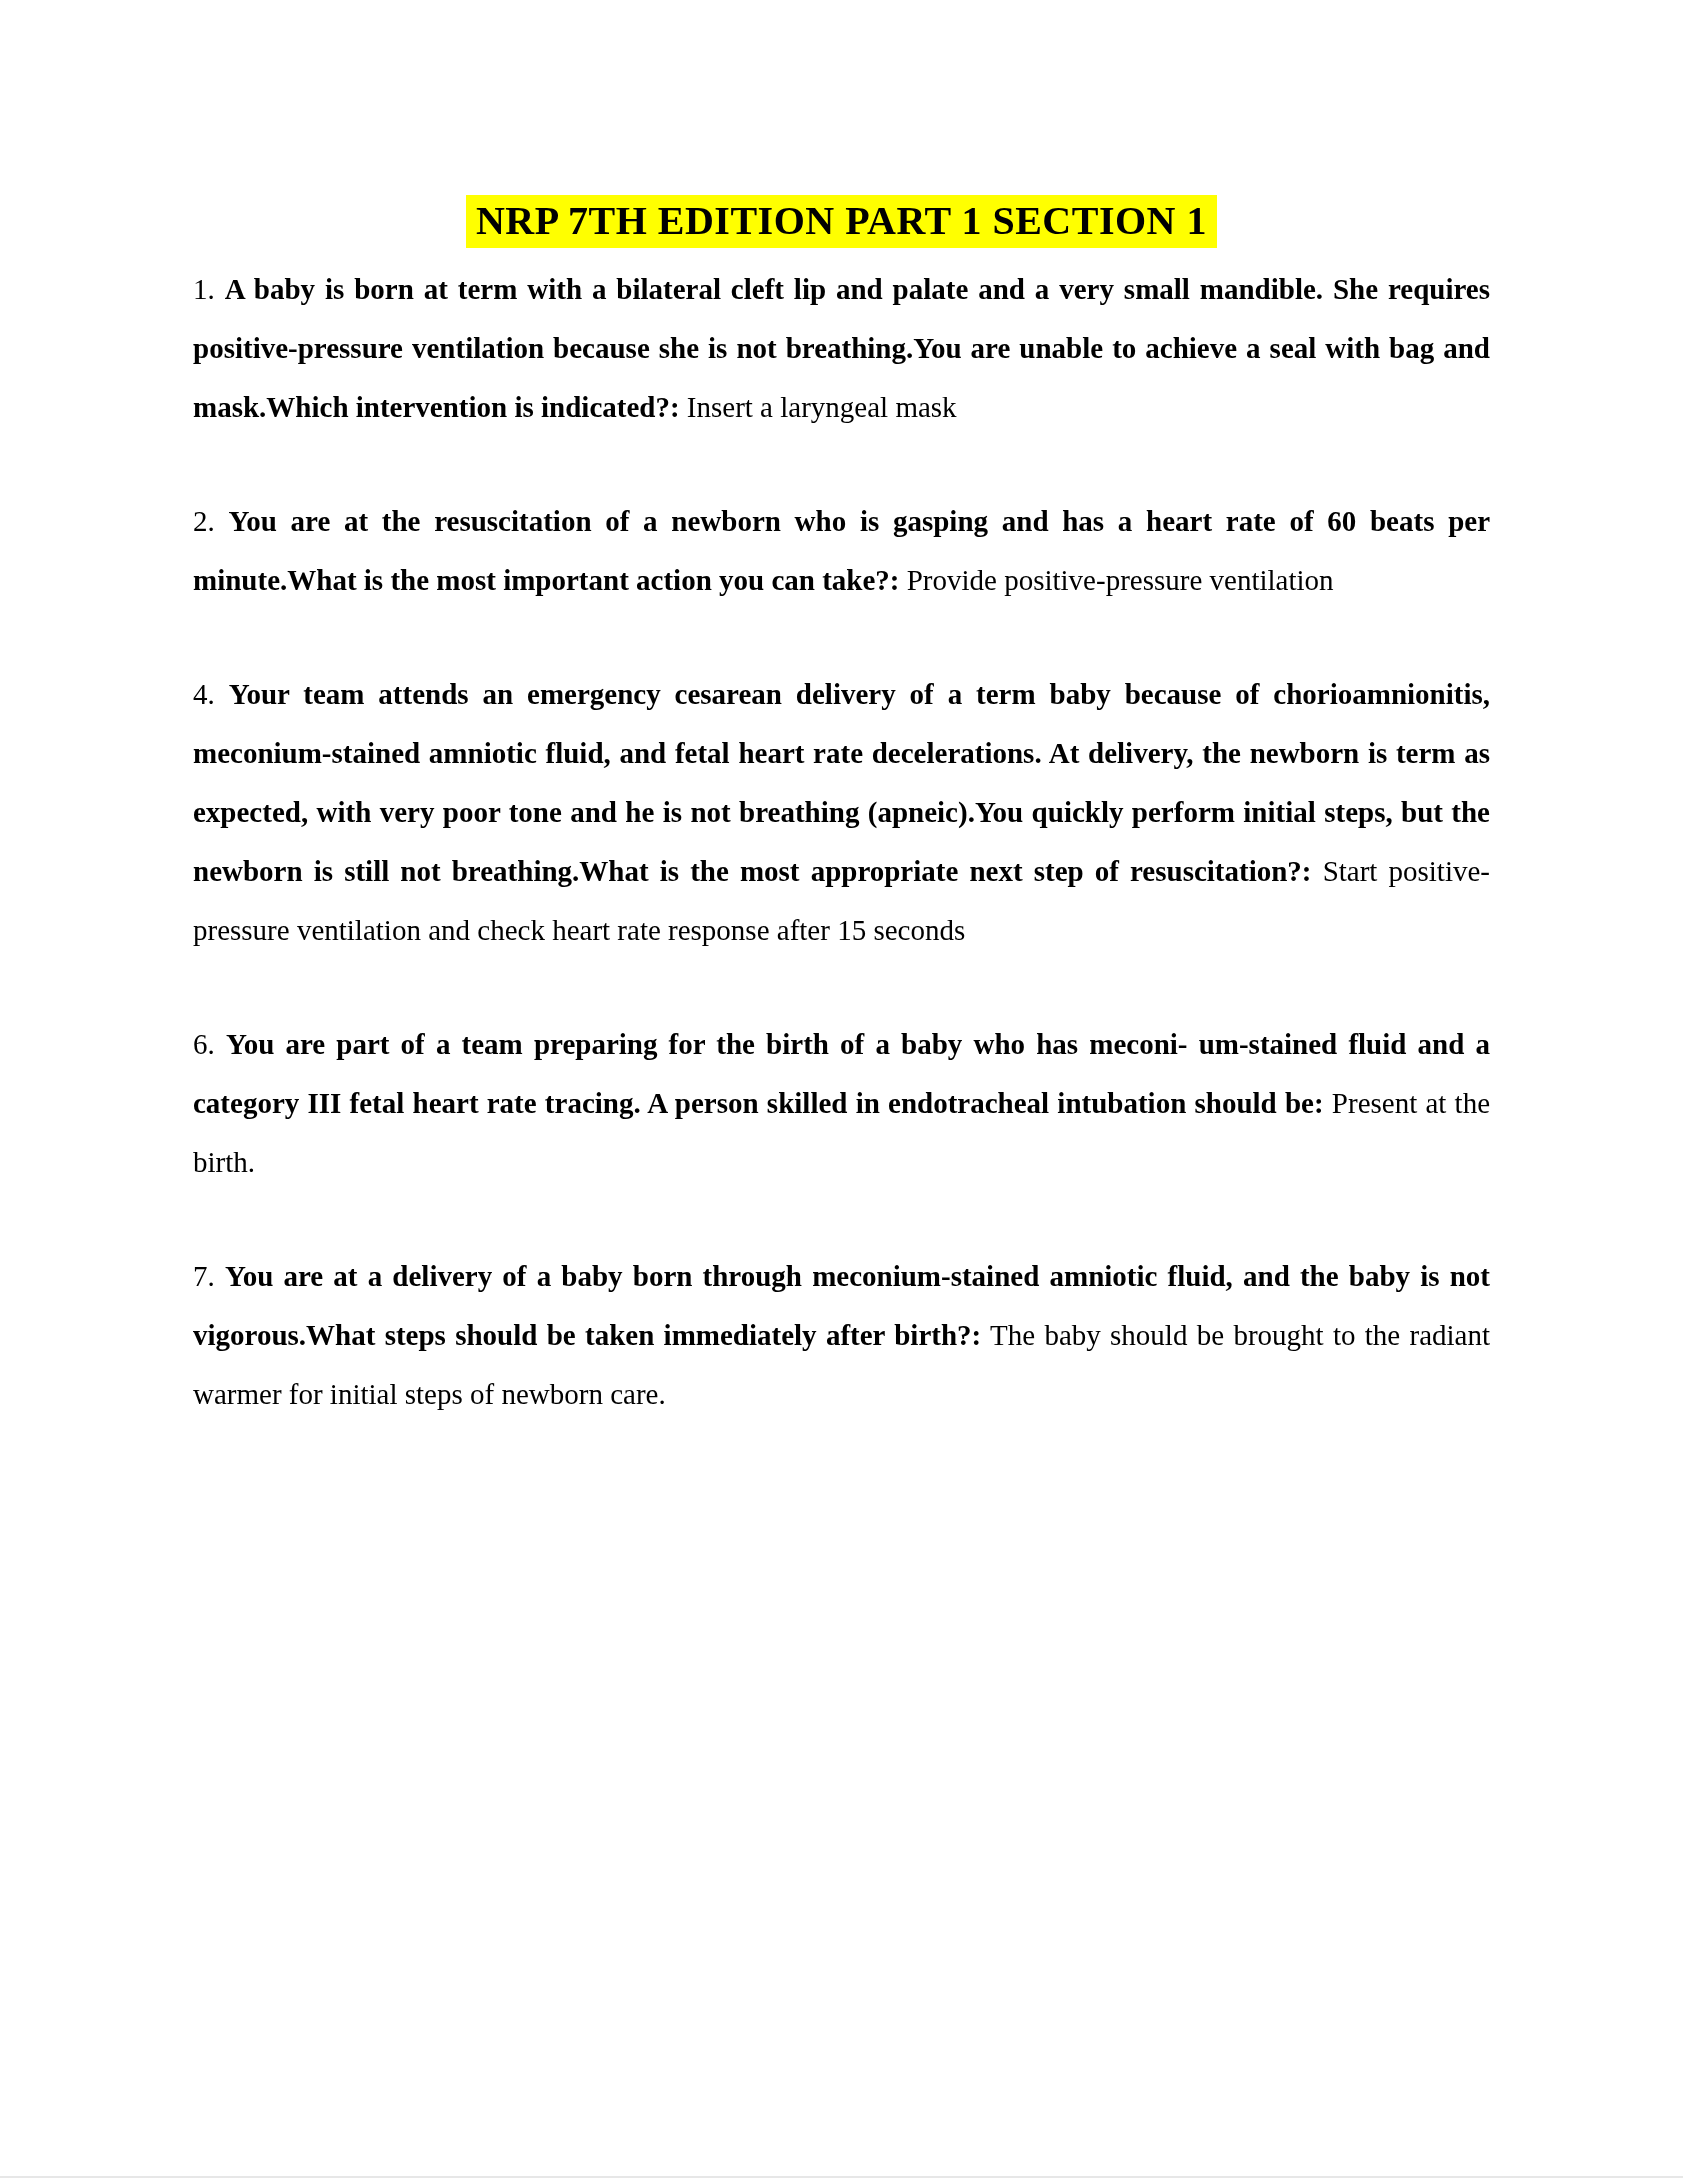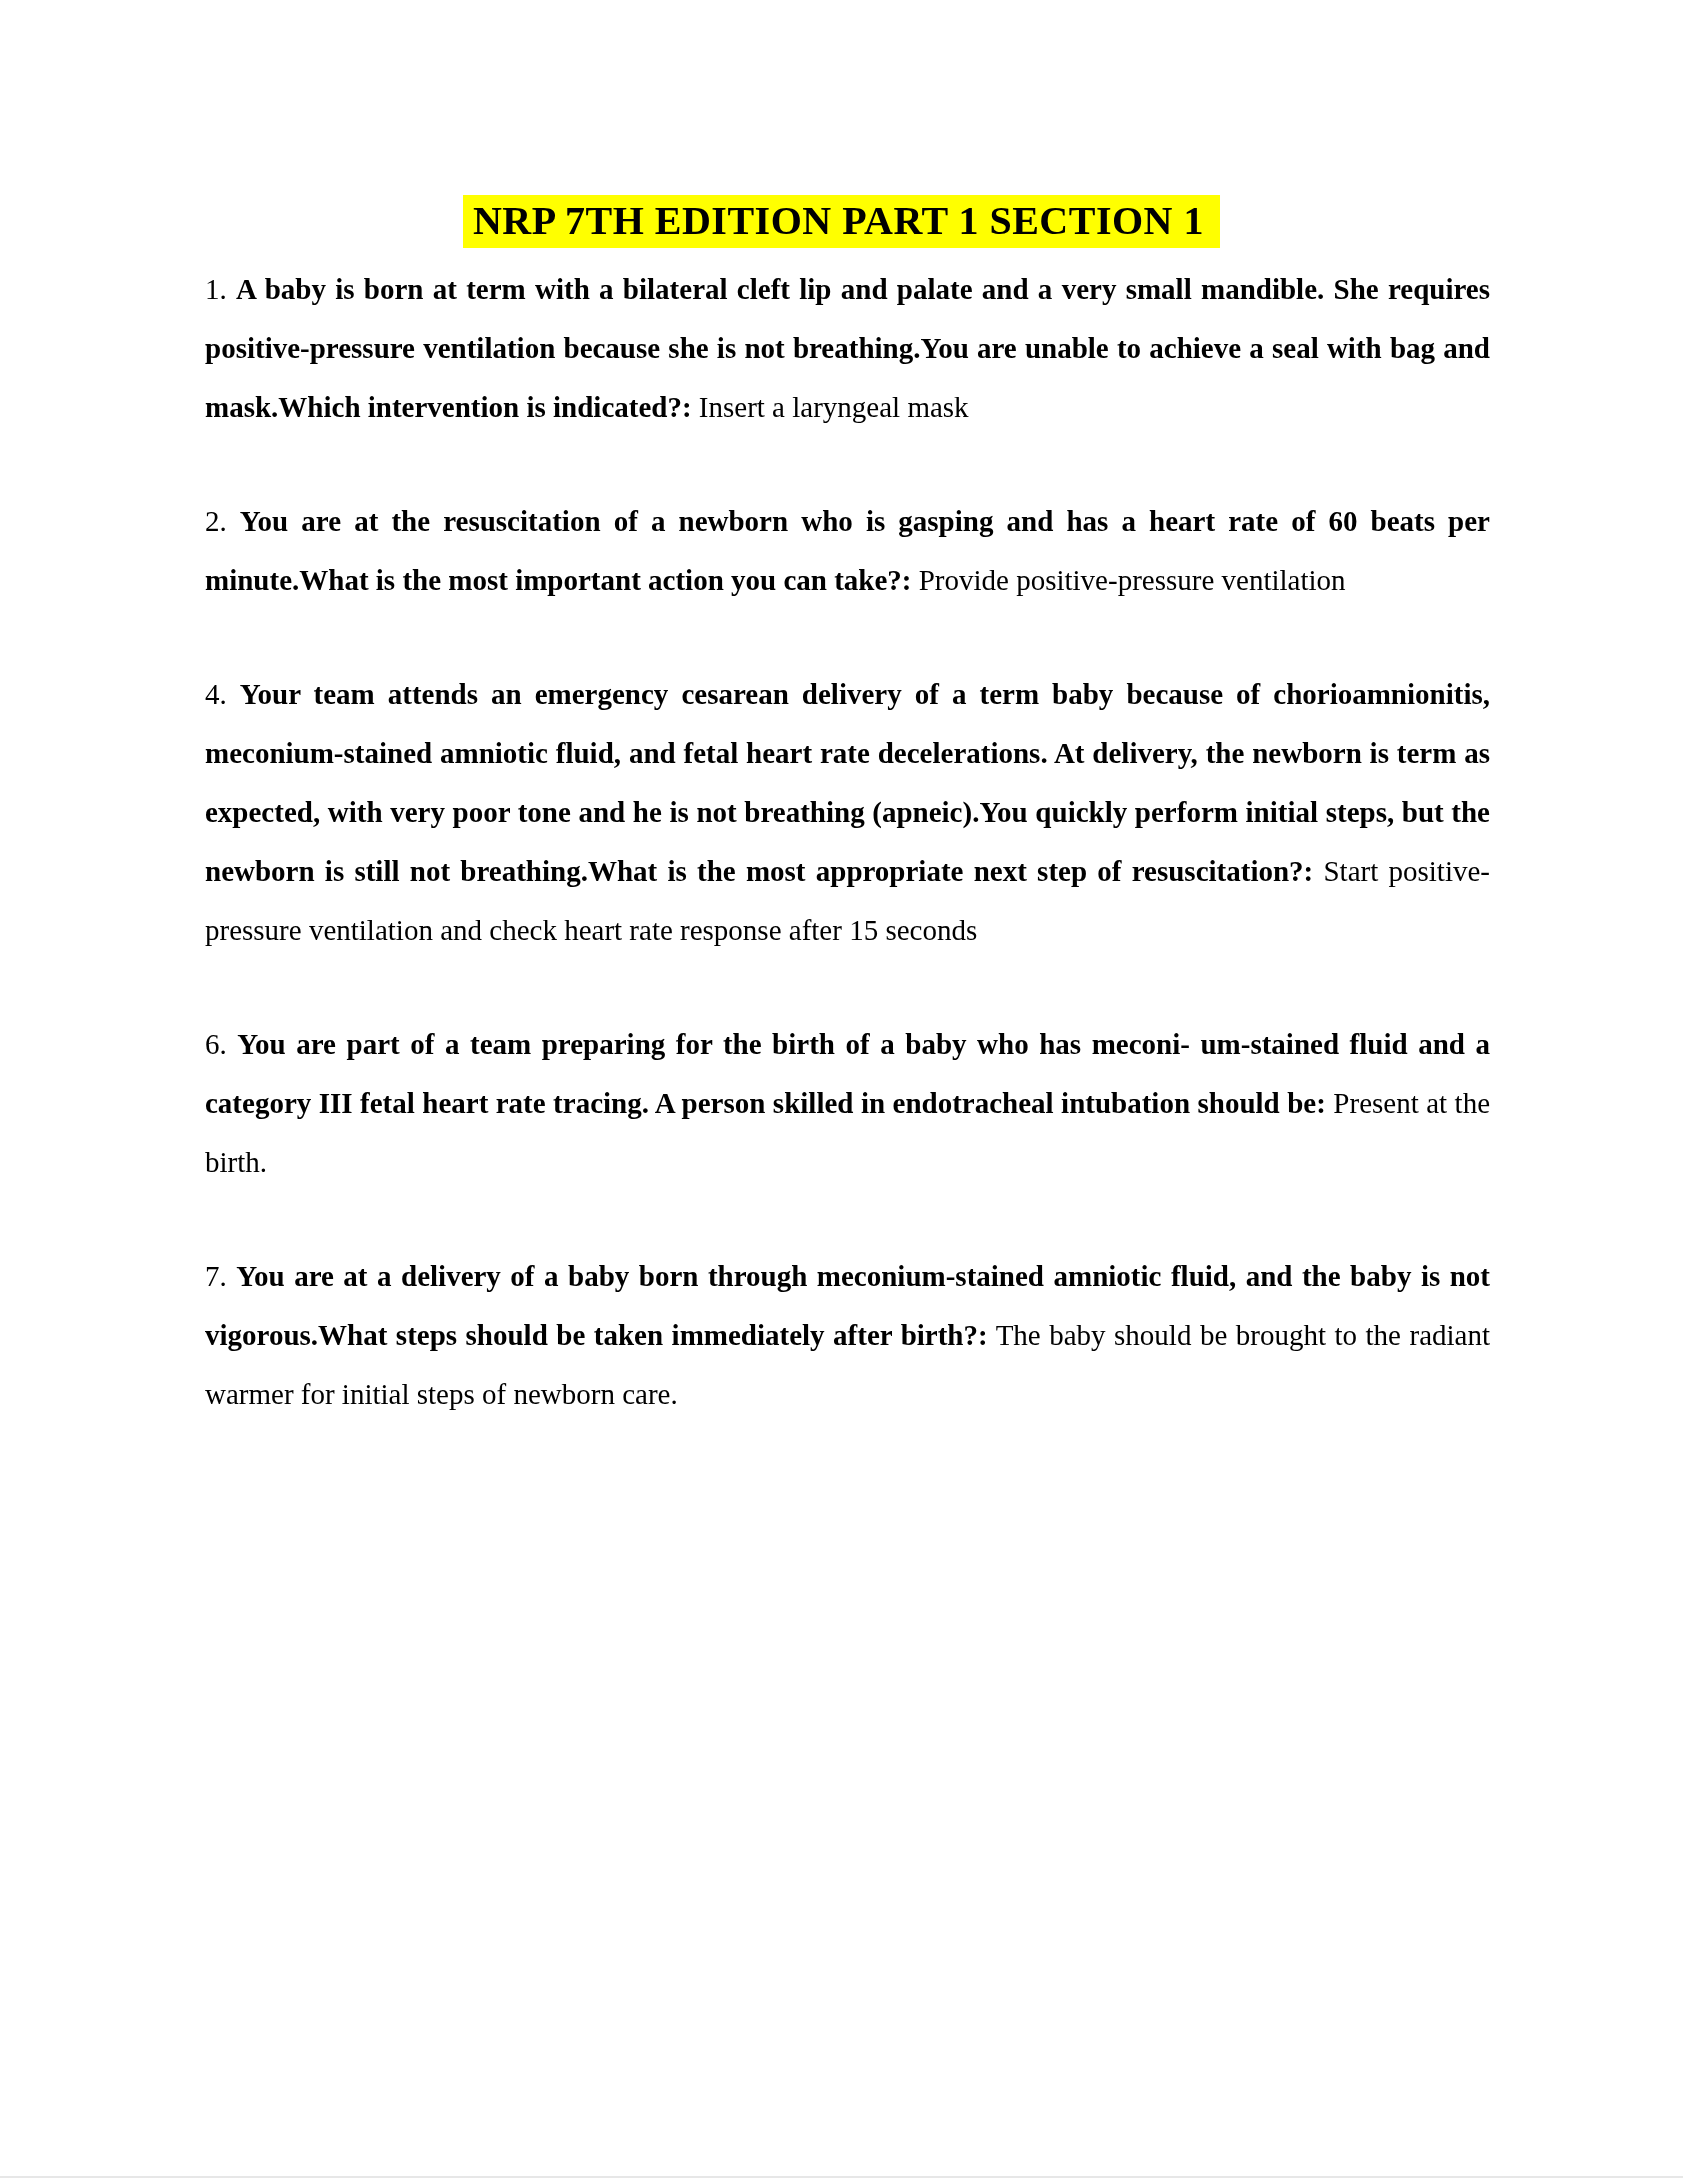--- a/index.html
+++ b/index.html
@@ -21,27 +21,27 @@
   .doc-title {
     margin: 0 0 14px 0;
     text-align: center;
     font-size: 40px;
     line-height: 50px;
     font-weight: 700;
     letter-spacing: 0.5px;
   }
   .doc-title .hl {
     background: #ffff00;
-    padding: 3px 16px 5px 10px;
+    padding: 3px 10px 5px 10px;
   }
   .content {
     width: 1297px;
   }
   p.qa {
-    margin: 0 0 55px 12px;
+    margin: 0 0 55px 0;
     font-size: 29px;
     line-height: 59px;
     text-align: justify;
   }
   .qnum   { font-weight: 400; }
   .qtext  { font-weight: 700; }
   .answer { font-weight: 400; }
   .page-edge {
     position: absolute;
     left: 0;

